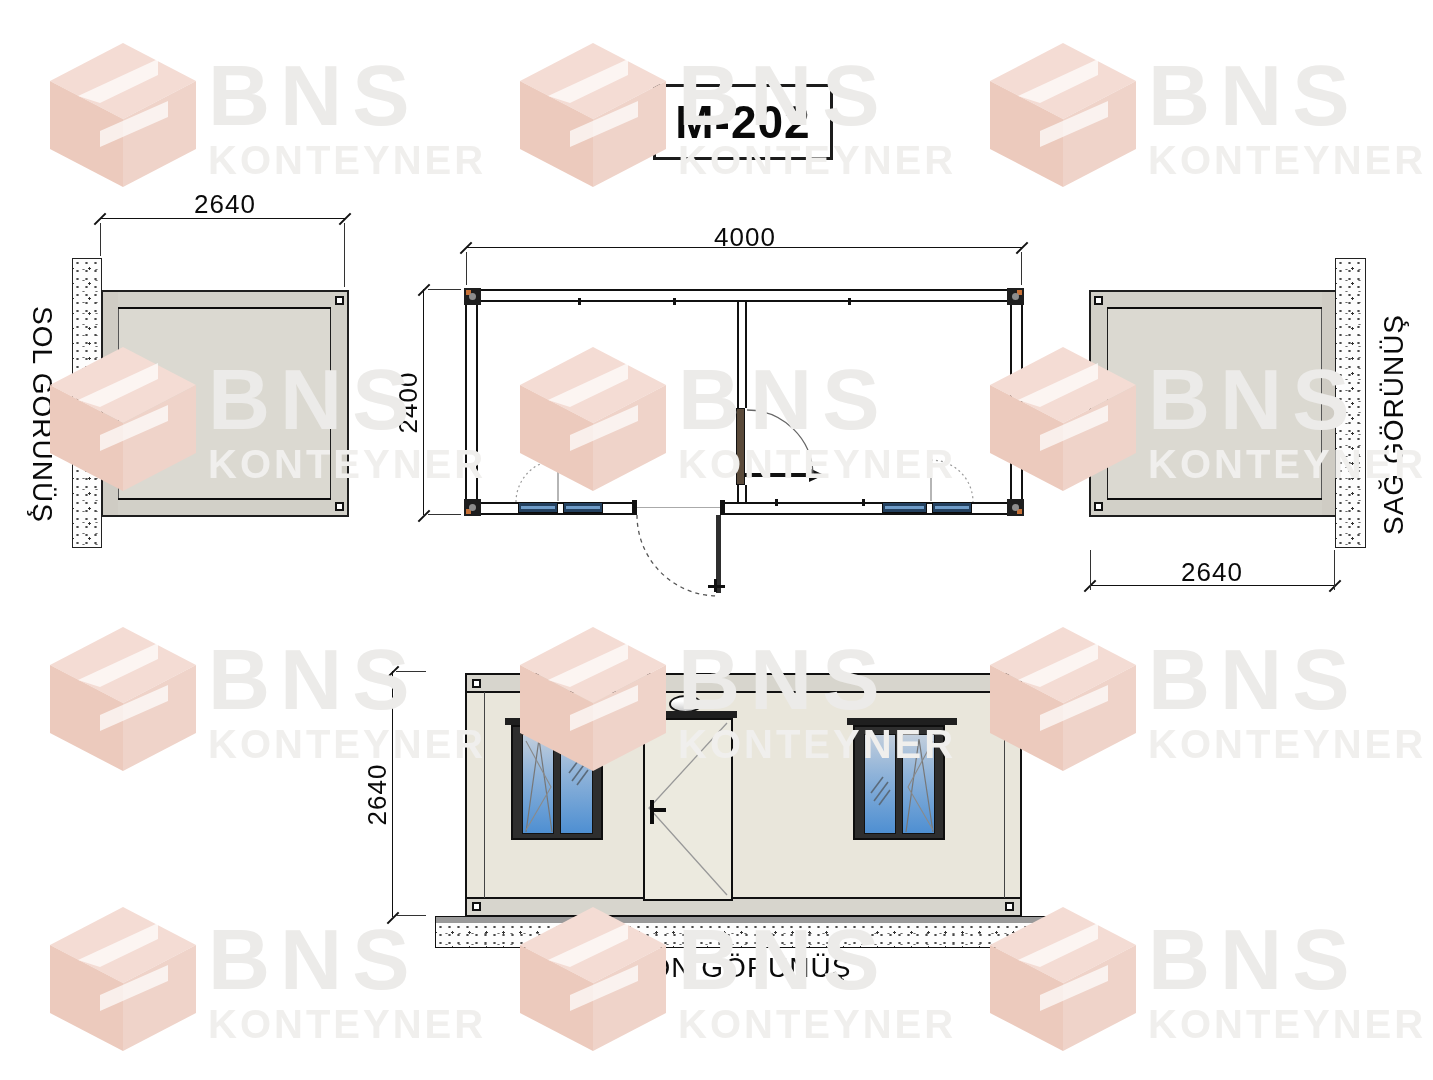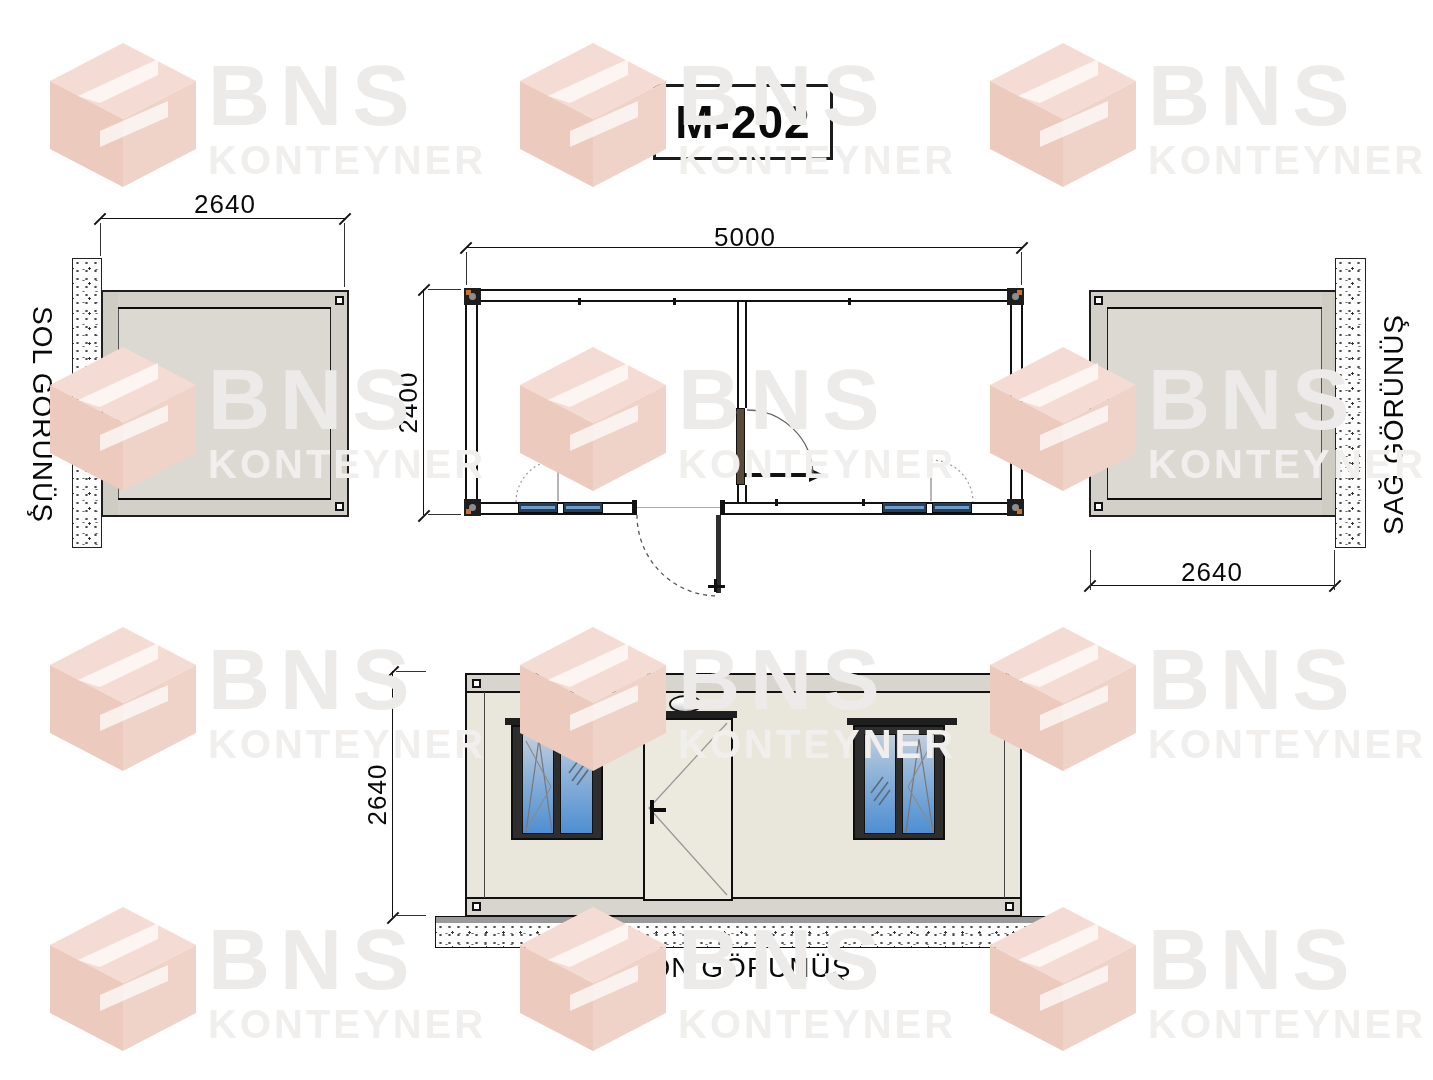--- a/index.html
+++ b/index.html
@@ -128,21 +128,21 @@
     <div class="side-container" style="left:101px;top:290px;width:244px;height:223px;">
       <div class="side-col" style="left:0;border-right:1px solid #555;"></div>
       <div class="side-rail" style="right:0;border-left:1.6px solid #1c1c1c;">
         <div class="bolt" style="right:3px;top:4px;"></div>
         <div class="bolt" style="right:3px;bottom:4px;"></div>
       </div>
       <div class="side-band" style="top:0;border-bottom:2.6px solid #0c0c0c;"></div>
       <div class="side-band" style="bottom:0;border-top:2.6px solid #0c0c0c;"></div>
     </div>
 
-    <div class="dim-text" style="left:690px;top:222px;width:110px;">5000</div>
+    <div class="dim-text" style="left:690px;top:222px;width:110px;">4000</div>
     <div class="dim-line-h" style="left:466px;top:247px;width:556px;"></div>
     <div class="sl" style="left:458px;top:247px;"></div>
     <div class="sl" style="left:1014px;top:247px;"></div>
     <div class="ext-v" style="left:466px;top:252px;height:33px;"></div>
     <div class="ext-v" style="left:1021px;top:252px;height:33px;"></div>
 
     <div class="dim-text rot" style="left:353px;top:387px;width:110px;">2400</div>
     <div class="dim-line-v" style="left:423px;top:289px;height:226px;"></div>
     <div class="sl" style="left:416px;top:289px;"></div>
     <div class="sl" style="left:416px;top:515px;"></div>

